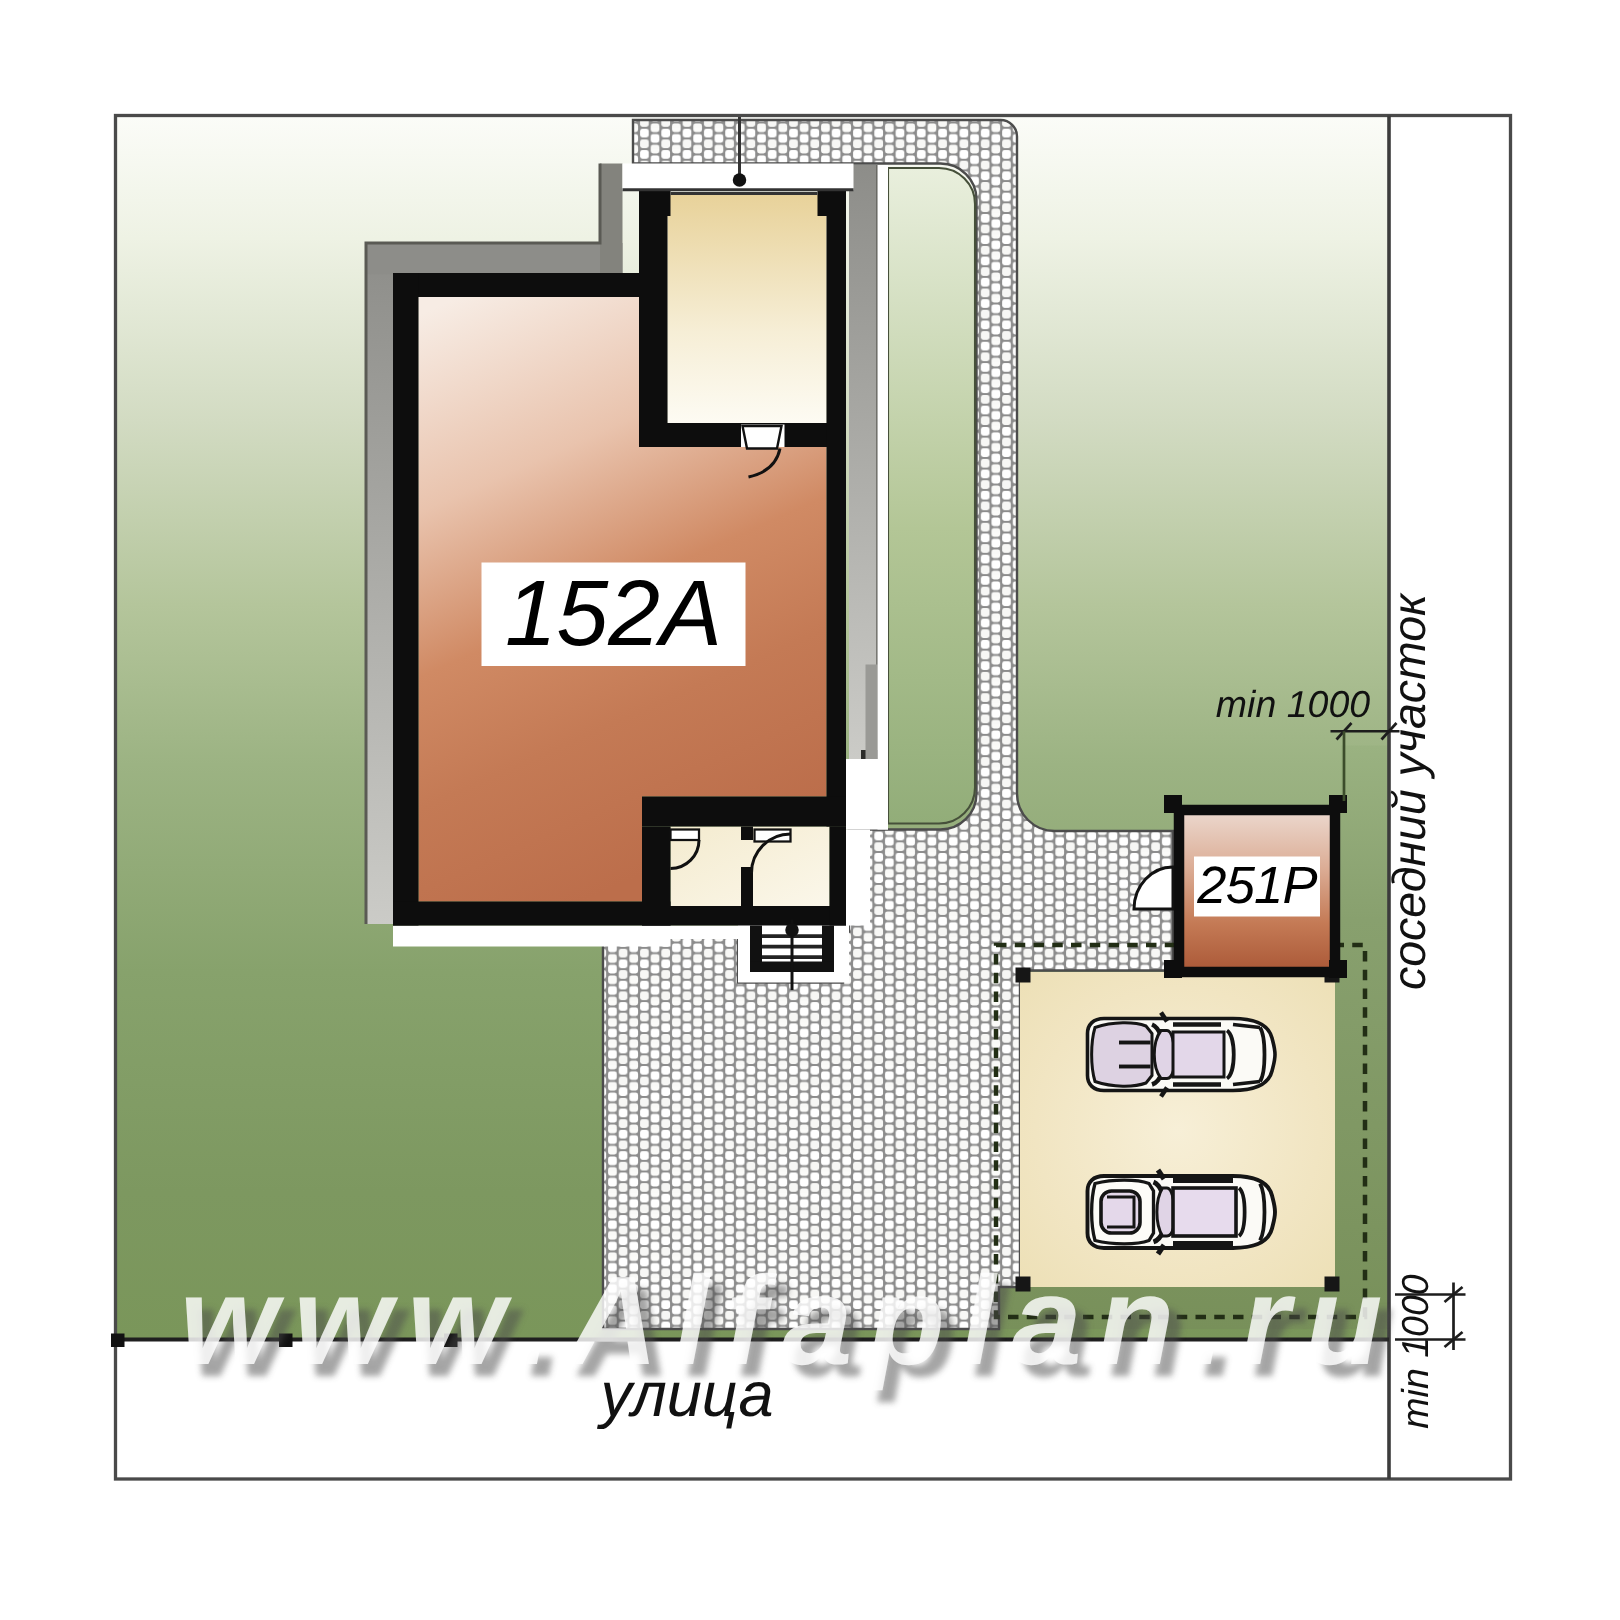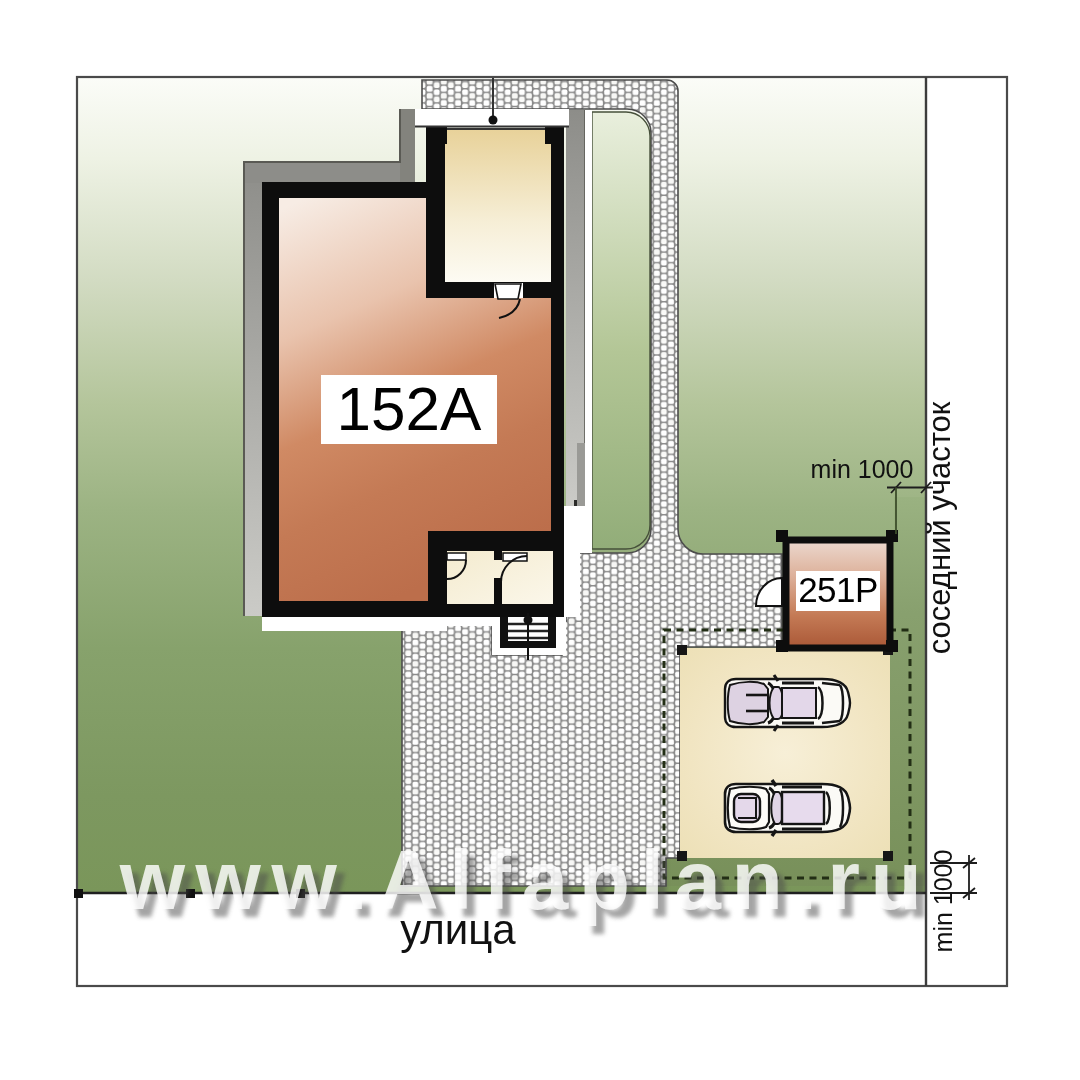--- a/index.html
+++ b/index.html
@@ -1,16 +1,16 @@
 <!DOCTYPE html>
 <html><head>
 <meta charset="utf-8">
 <style>
   html,body{margin:0;padding:0;background:#fff;}
-  #page{width:1080px;height:1080px;position:relative;font-family:"Liberation Sans", sans-serif;}
+  #page{width:1080px;height:1080px;position:relative;font-family:"Liberation Sans", sans-serif;font-style:italic;}
   svg{display:block;}
 </style>
 </head>
 <body>
 <div id="page">
 <svg width="1080" height="1080" viewBox="0 0 1080 1080">
 <defs>
   <linearGradient id="lawnGrad" x1="0" y1="0" x2="0" y2="1">
     <stop offset="0" stop-color="#fbfcf8"></stop>
     <stop offset="0.1" stop-color="#eef2e4"></stop>

